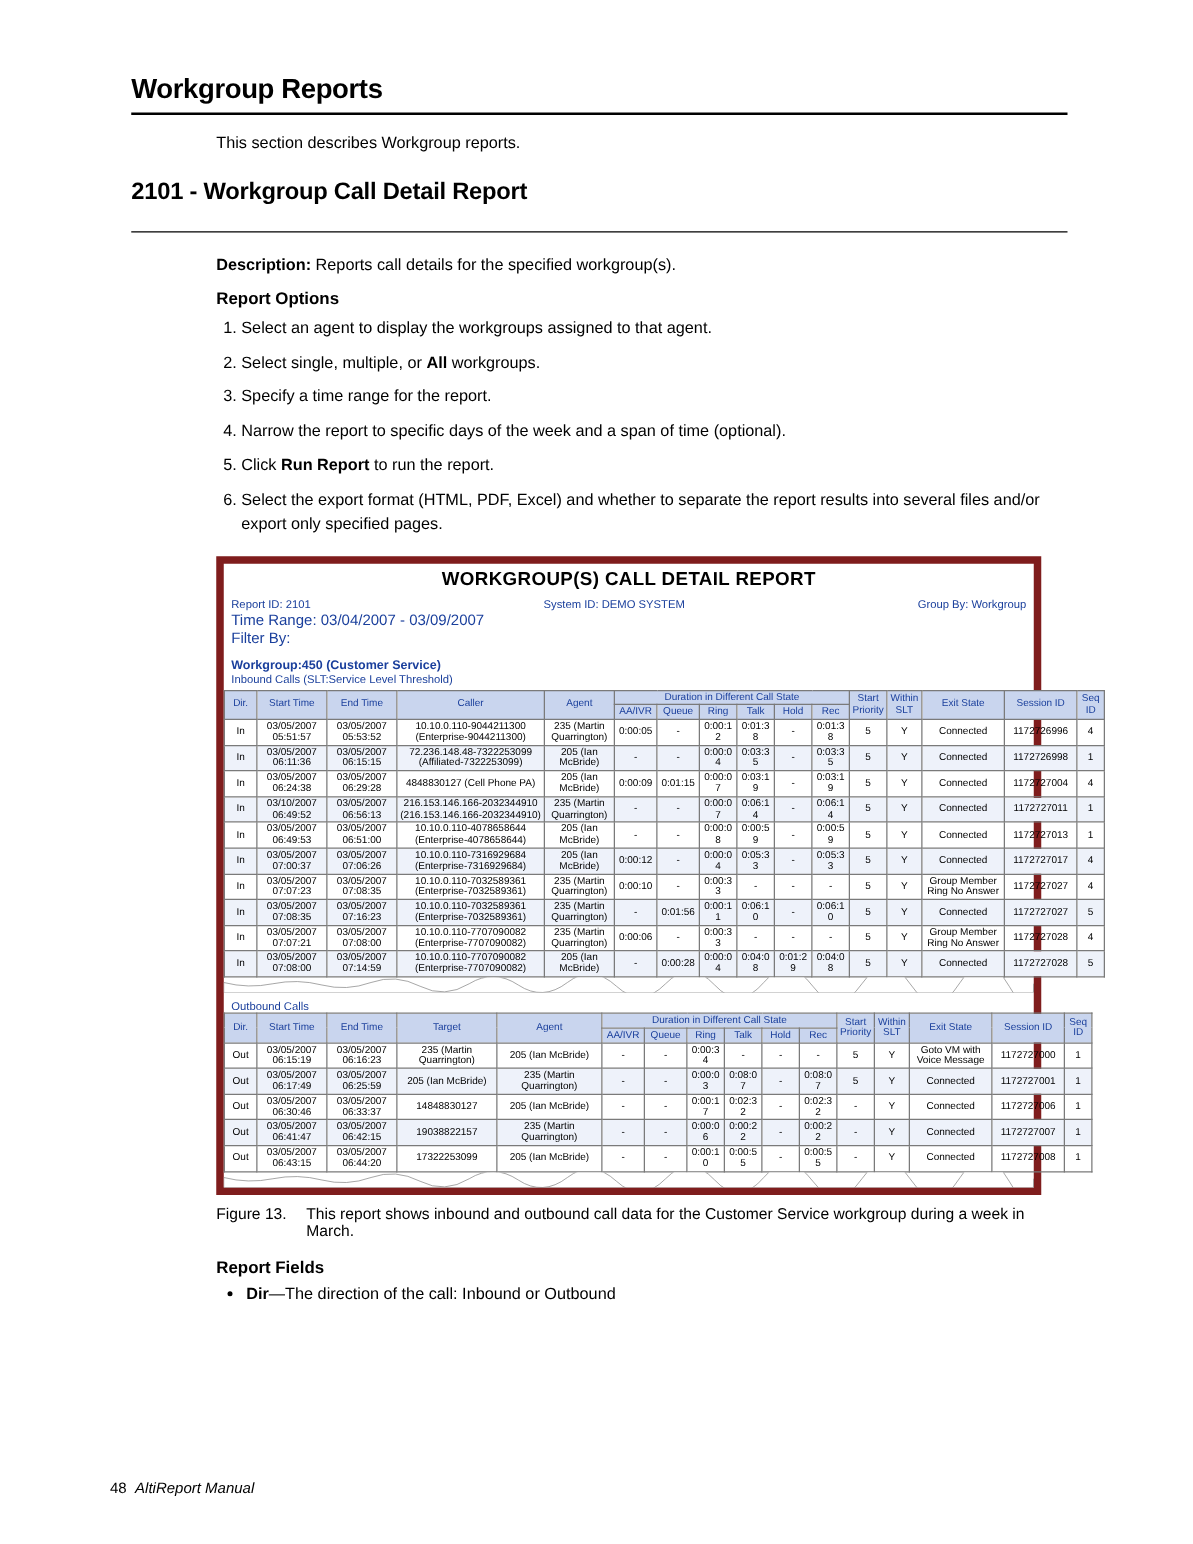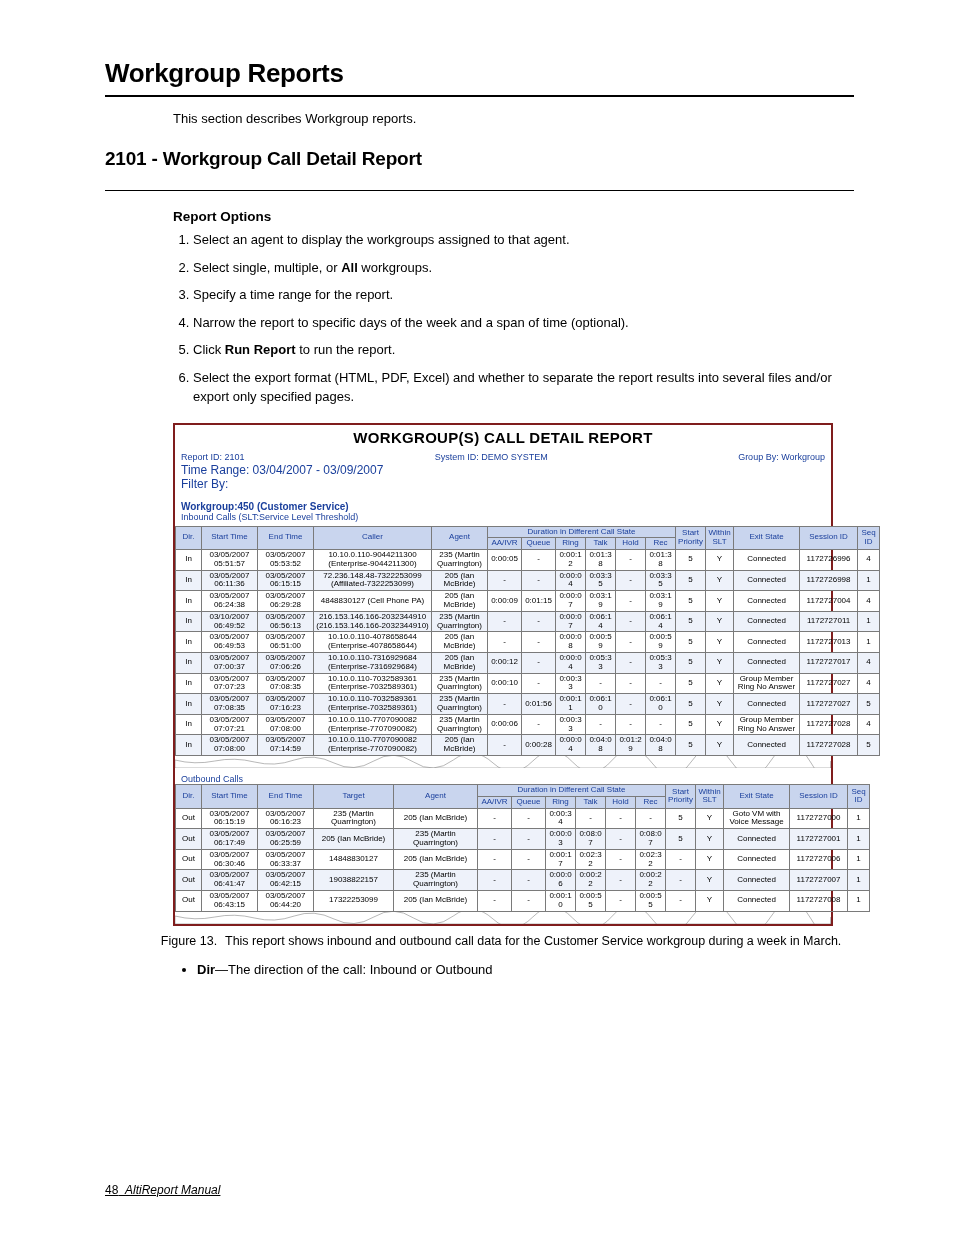--- a/index.html
+++ b/index.html
@@ -1,61 +1,64 @@
 <!DOCTYPE html>
 <html><head>
 <meta charset="utf-8">
 <style>
   html,body{margin:0;padding:0;background:#fff;color:#000;}
   body{font-family:Verdana,Geneva,sans-serif;width:954px;min-height:1235px;position:relative;}
   .page{padding:58px 100px 0 105px;}
-  h1{font-size:26px;font-weight:700;margin:0 0 6px 0;letter-spacing:-.3px;}
+  h1{font-size:22px;font-weight:700;margin:0 0 6px 0;letter-spacing:-.3px;}
   .rule{border:0;border-top:2px solid #000;margin:0 0 14px 0;}
   .rule-thin{border:0;border-top:1.5px solid #000;margin:6px 0 18px 0;}
   .intro{margin:0 0 22px 68px;font-size:13px;}
   h2{font-size:19px;font-weight:700;margin:0 0 20px 0;letter-spacing:-.2px;}
   .desc{margin:0 0 12px 68px;font-size:13px;}
   h3{font-size:13.5px;font-weight:700;margin:0 0 6px 68px;}
   ol{margin:0 0 16px 68px;padding-left:20px;font-size:13px;}
   ol li{margin-bottom:8px;line-height:1.5;}
   .b{font-weight:700;}
   .figwrap{margin:8px 0 0 68px;width:660px;}
-  .figbox{border:2px solid #7f1d1d;background:#fff;font-family:Arial,Helvetica,sans-serif;}
+  .figbox{border:6px solid #7f1d1d;background:#fff;font-family:Arial,Helvetica,sans-serif;}
   .fig-title{font-weight:900;text-align:center;font-size:15px;padding:4px 0;font-family:Arial Black,Arial,sans-serif;letter-spacing:.3px;}
   .meta{display:flex;justify-content:space-between;color:#1a3f9c;font-size:9px;padding:2px 6px 1px;}
   .meta2{display:flex;justify-content:space-between;color:#1a3f9c;font-size:12px;padding:0 6px 8px;flex-direction:column;}
   .wg{color:#1a3f9c;font-size:10px;font-weight:700;padding:2px 6px 0;}
   .sub{color:#1a3f9c;font-size:9px;padding:0 6px 4px;}
   table.rep{border-collapse:collapse;width:100%;font-size:8px;table-layout:fixed;border-radius:22px;}
   table.rep th,table.rep td{border:1px solid #7a7a7a;padding:1px 2px;text-align:center;line-height:1.1;overflow:hidden;word-break:break-word;}
   table.rep th{background:#c9d5ee;color:#1a3f9c;font-weight:400;}
   table.rep tr.alt td{background:#eef2fa;}
   .oc{color:#1a3f9c;font-size:9px;padding:6px 6px 0;}
   .tear{display:block;width:100%;height:12px;}
-  .caption{font-size:12.5px;margin:8px 0 0 48px;display:flex;text-align:center;}
+  .caption{font-size:12.5px;margin:8px 0 0 68px;display:flex;}
   .caption .lbl{min-width:72px;}
   .fields{margin:14px 0 0 68px;}
   .fields ul{margin:4px 0 0 6px;padding-left:18px;font-size:13px;}
-  .footer{position:absolute;left:105px;bottom:38px;font-size:12px;text-decoration:underline;}
+  .footer{position:absolute;left:88px;bottom:38px;font-size:12px;}
   col.c-dir{width:26px}col.c-time{width:56px}col.c-caller{width:118px}col.c-agent{width:56px}
   col.c-aa{width:34px}col.c-q{width:34px}col.c-ring{width:30px}col.c-talk{width:30px}col.c-hold{width:30px}col.c-rec{width:30px}
   col.c-pr{width:30px}col.c-slt{width:28px}col.c-exit{width:66px}col.c-sess{width:58px}col.c-seq{width:22px}
   col.c2-target{width:80px}col.c2-agent{width:84px}
 </style>
 </head>
 <body>
 
 <div class="page">
   <h1>Workgroup Reports</h1>
   <hr class="rule">
   <p class="intro">This section describes Workgroup reports.</p>
 
   <h2>2101 - Workgroup Call Detail Report</h2>
   <hr class="rule-thin">
 
+  <p class="desc">
+    <span class="b">Description:</span><span> Reports call details for the specified workgroup(s).</span>
+  </p>
 
   <h3>Report Options</h3>
   <ol id="opts">
       <li>Select an agent to display the workgroups assigned to that agent.</li>
       <li>Select single, multiple, or <span class="b">All</span> workgroups.</li>
       <li>Specify a time range for the report.</li>
       <li>Narrow the report to specific days of the week and a span of time (optional).</li>
       <li>Click <span class="b">Run Report</span> to run the report.</li>
       <li>Select the export format (HTML, PDF, Excel) and whether to separate the report results into several files and/or export only specified pages.</li>
     </ol>
@@ -445,20 +448,21 @@
       </svg>
     </div>
   </div>
 
   <div class="caption">
     <span class="lbl">Figure 13.</span>
     <span>This report shows inbound and outbound call data for the Customer Service workgroup during a week in March.</span>
   </div>
 
   <div class="fields">
+    <h3 style="margin-left:0">Report Fields</h3>
     <ul>
       <li>
         <span class="b">Dir</span><span>—The direction of the call: Inbound or Outbound</span>
       </li>
     </ul>
   </div>
 </div>
 
 <div class="footer">
   <span>48</span>&nbsp;&nbsp;<span style="font-style:italic">AltiReport Manual</span>

